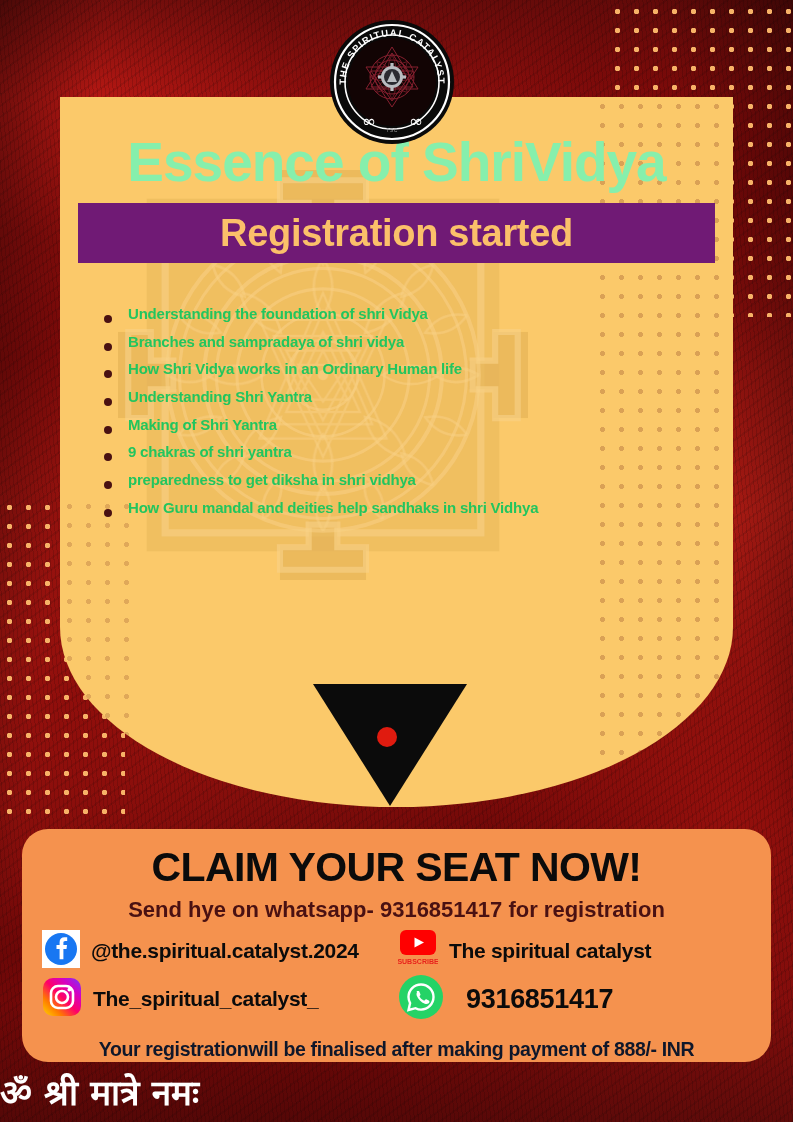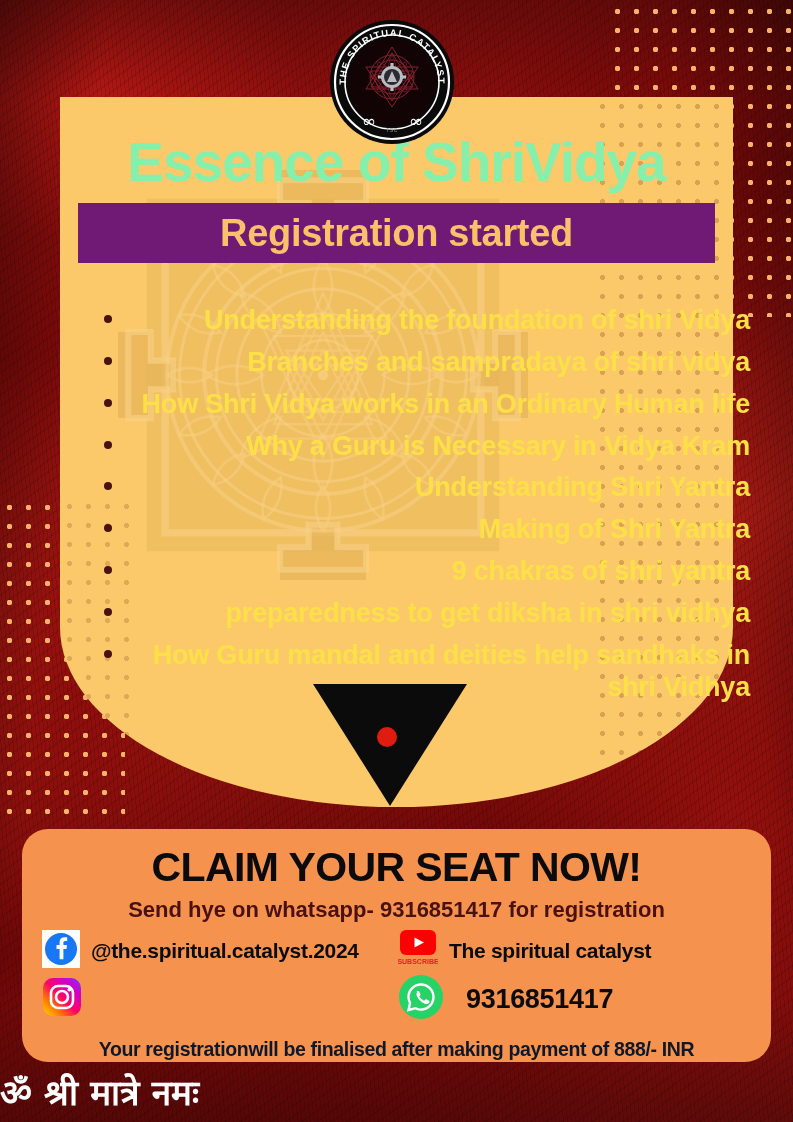--- a/index.html
+++ b/index.html
@@ -129,26 +129,25 @@
     position: absolute;
     left: 100px; top: 305px;
     width: 650px;
     z-index: 5;
     list-style: none;
   }
   .bullets li {
     position: relative;
     padding-left: 28px;
     margin-bottom: 10px;
-    font-size: 27px;
+    font-size: 15px;
     font-weight: bold;
     line-height: 1.18;
-    color: #fde047;
+    color: #22c55e;
     letter-spacing: -.2px;
-    text-align: right;
   }
   .bullets li::before {
     content: "";
     position: absolute;
     left: 4px; top: 10px;
     width: 8px; height: 8px;
     border-radius: 50%;
     background: #4a1112;
   }
 
@@ -390,21 +389,20 @@
   <div class="title">Essence of ShriVidya</div>
 
   <div class="reg-banner">
     <span>Registration started</span>
   </div>
 
   <ul class="bullets">
     <li>Understanding the foundation of shri Vidya</li>
     <li>Branches and sampradaya of shri vidya</li>
     <li>How Shri Vidya works in an Ordinary Human life</li>
-    <li>Why a Guru is Necessary in Vidya Kram</li>
     <li>Understanding Shri Yantra</li>
     <li>Making of Shri Yantra</li>
     <li>9 chakras of shri yantra</li>
     <li>preparedness to get diksha in shri vidhya</li>
     <li>How Guru mandal and deities help sandhaks in shri Vidhya</li>
   </ul>
 
   <div class="tri"></div>
   <div class="bindu"></div>
 
@@ -449,20 +447,21 @@
                   <stop offset="75%" stop-color="#d300c5"></stop>
                   <stop offset="100%" stop-color="#7638fa"></stop>
                 </linearGradient>
               </defs>
               <rect x="1" y="1" width="38" height="38" rx="10" fill="url(#igGrad)"></rect>
               <rect x="9" y="9" width="22" height="22" rx="7" fill="none" stroke="#ffffff" stroke-width="2.6"></rect>
               <circle cx="20" cy="20" r="6" fill="none" stroke="#ffffff" stroke-width="2.6"></circle>
               <circle cx="27.4" cy="12.6" r="1.9" fill="#ffffff"></circle>
             </svg>
           </span>
+          <span class="social-label">The_spiritual_catalyst_</span>
         </div>
         <div class="social-cell c2">
           <span class="icon-box">
             <svg width="46" height="46" viewBox="0 0 46 46">
               <circle cx="23" cy="23" r="22" fill="#25d366"></circle>
               <path d="M23 10.5c-6.9 0-12.5 5.6-12.5 12.5 0 2.2.6 4.3 1.6 6.1L10.5 36l7.1-1.8c1.7.9 3.6 1.4 5.4 1.4 6.9 0 12.5-5.6 12.5-12.5S29.9 10.5 23 10.5z" fill="none" stroke="#ffffff" stroke-width="2.4"></path>
               <path d="M18.6 17.6c.3-.7.6-.7 1-.7h.8c.3 0 .6 0 .9.7l1.1 2.6c.1.3.1.5 0 .8l-.7 1c-.2.3-.2.5 0 .8 1 1.7 2.4 2.9 4.1 3.7.3.2.6.1.8-.1l.9-1c.2-.3.5-.3.8-.2l2.5 1.2c.6.3.6.6.6.9v.8c0 .5-.3 1-1 1.4-1 .6-2.3.6-3.6.2-3.6-1.2-6.7-4.3-8-7.9-.4-1.3-.4-2.6.2-3.6z" fill="#ffffff"></path>
             </svg>
           </span>
           <span class="social-label phone">9316851417</span>

